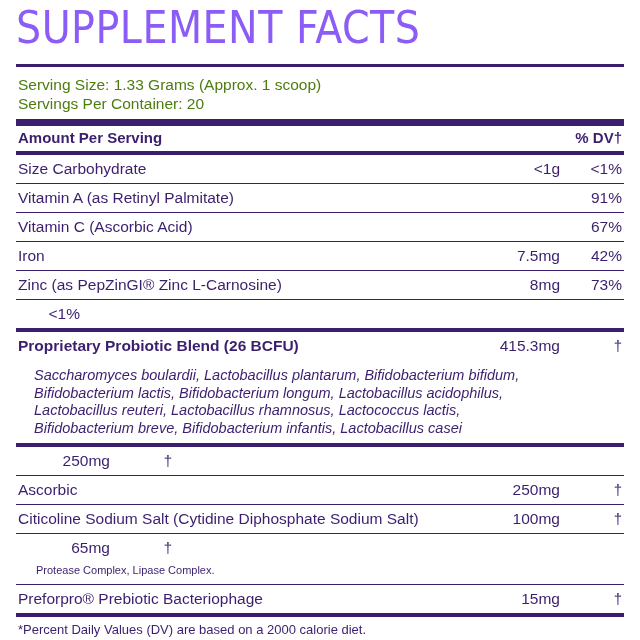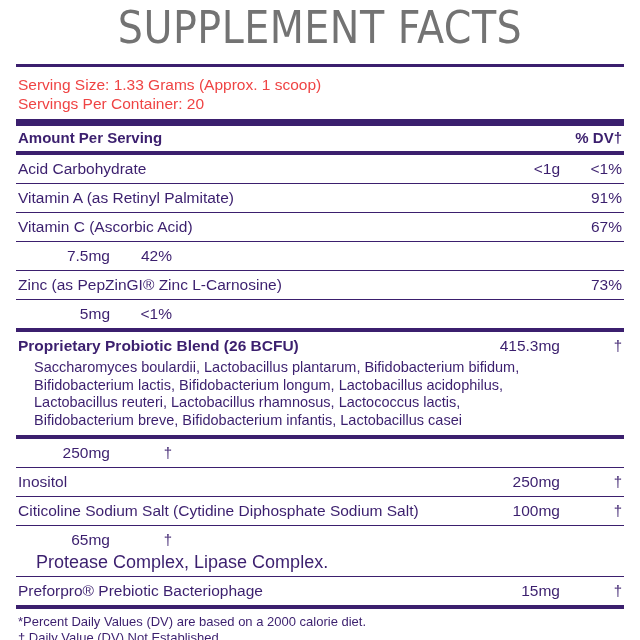--- a/index.html
+++ b/index.html
@@ -15,38 +15,38 @@
     overflow: hidden;
   }
   .panel {
     width: 640px;
     height: 640px;
     box-sizing: border-box;
     padding: 0 16px;
     position: relative;
   }
   .title {
-    text-align: center;
+    text-align: left;
     font-size: 44px;
     letter-spacing: 0.5px;
     font-weight: 400;
-    color: #737373;
+    color: #8b5cf6;
     margin: 2px 0 10px 0;
     line-height: 52px;
     font-family: "DejaVu Sans", sans-serif;
     font-stretch: condensed;
   }
   .facts {
     border-top: 3px solid #3b1f6e;
     padding-top: 6px;
   }
   .serving {
     font-size: 15.5px;
     line-height: 19px;
-    color: #ef4444;
+    color: #4d7c0f;
     padding: 2px 2px 6px 2px;
   }
   .rule-thick {
     border-top: 7px solid #3b1f6e;
     margin: 0;
   }
   .rule-med {
     border-top: 4px solid #3b1f6e;
     margin: 0;
   }
@@ -83,27 +83,29 @@
   .header-row .nm {
     font-weight: bold;
   }
   .bold {
     font-weight: bold;
   }
   .blend-row {
     padding-bottom: 3px;
   }
   .blend-list {
+    font-style: italic;
     font-size: 14.5px;
     line-height: 17.5px;
     padding: 1px 60px 6px 18px;
     color: #3b1f6e;
+    margin-top: 8px;
   }
   .sub-note {
-    font-size: 18px;
+    font-size: 11px;
     line-height: 17px;
     padding: 0 2px 5px 20px;
   }
   .footnotes {
     font-size: 13px;
     line-height: 16px;
     padding: 5px 2px 0 2px;
   }
   .dagger {
     font-size: 15px;
@@ -127,52 +129,53 @@
 
     <div class="row header-row">
       <div class="nm">Amount Per Serving</div>
       <div class="amt"></div>
       <div class="dv">% DV†</div>
     </div>
 
     <div class="rule-med"></div>
 
     <div class="row">
-      <div class="nm">Acid Carbohydrate</div>
+      <div class="nm">Size Carbohydrate</div>
       <div class="amt">&lt;1g</div>
       <div class="dv">&lt;1%</div>
     </div>
     <div class="rule-thin"></div>
 
     <div class="row">
       <div class="nm">Vitamin A (as Retinyl Palmitate)</div>
       <div class="dv">91%</div>
     </div>
     <div class="rule-thin"></div>
 
     <div class="row">
       <div class="nm">Vitamin C (Ascorbic Acid)</div>
       <div class="dv">67%</div>
     </div>
     <div class="rule-thin"></div>
 
     <div class="row">
+      <div class="nm">Iron</div>
       <div class="amt">7.5mg</div>
       <div class="dv">42%</div>
     </div>
     <div class="rule-thin"></div>
 
     <div class="row">
       <div class="nm">Zinc (as PepZinGI® Zinc L-Carnosine)</div>
+      <div class="amt">8mg</div>
       <div class="dv">73%</div>
     </div>
     <div class="rule-thin"></div>
 
     <div class="row">
-      <div class="amt">5mg</div>
       <div class="dv">&lt;1%</div>
     </div>
 
     <div class="rule-med"></div>
 
     <div class="row blend-row">
       <div class="nm bold">Proprietary Probiotic Blend (26 BCFU)</div>
       <div class="amt">415.3mg</div>
       <div class="dv dagger">†</div>
     </div>
@@ -180,21 +183,21 @@
 
     <div class="rule-med"></div>
 
     <div class="row">
       <div class="amt">250mg</div>
       <div class="dv dagger">†</div>
     </div>
     <div class="rule-thin"></div>
 
     <div class="row">
-      <div class="nm">Inositol</div>
+      <div class="nm">Ascorbic</div>
       <div class="amt">250mg</div>
       <div class="dv dagger">†</div>
     </div>
     <div class="rule-thin"></div>
 
     <div class="row">
       <div class="nm">Citicoline Sodium Salt (Cytidine Diphosphate Sodium Salt)</div>
       <div class="amt">100mg</div>
       <div class="dv dagger">†</div>
     </div>

